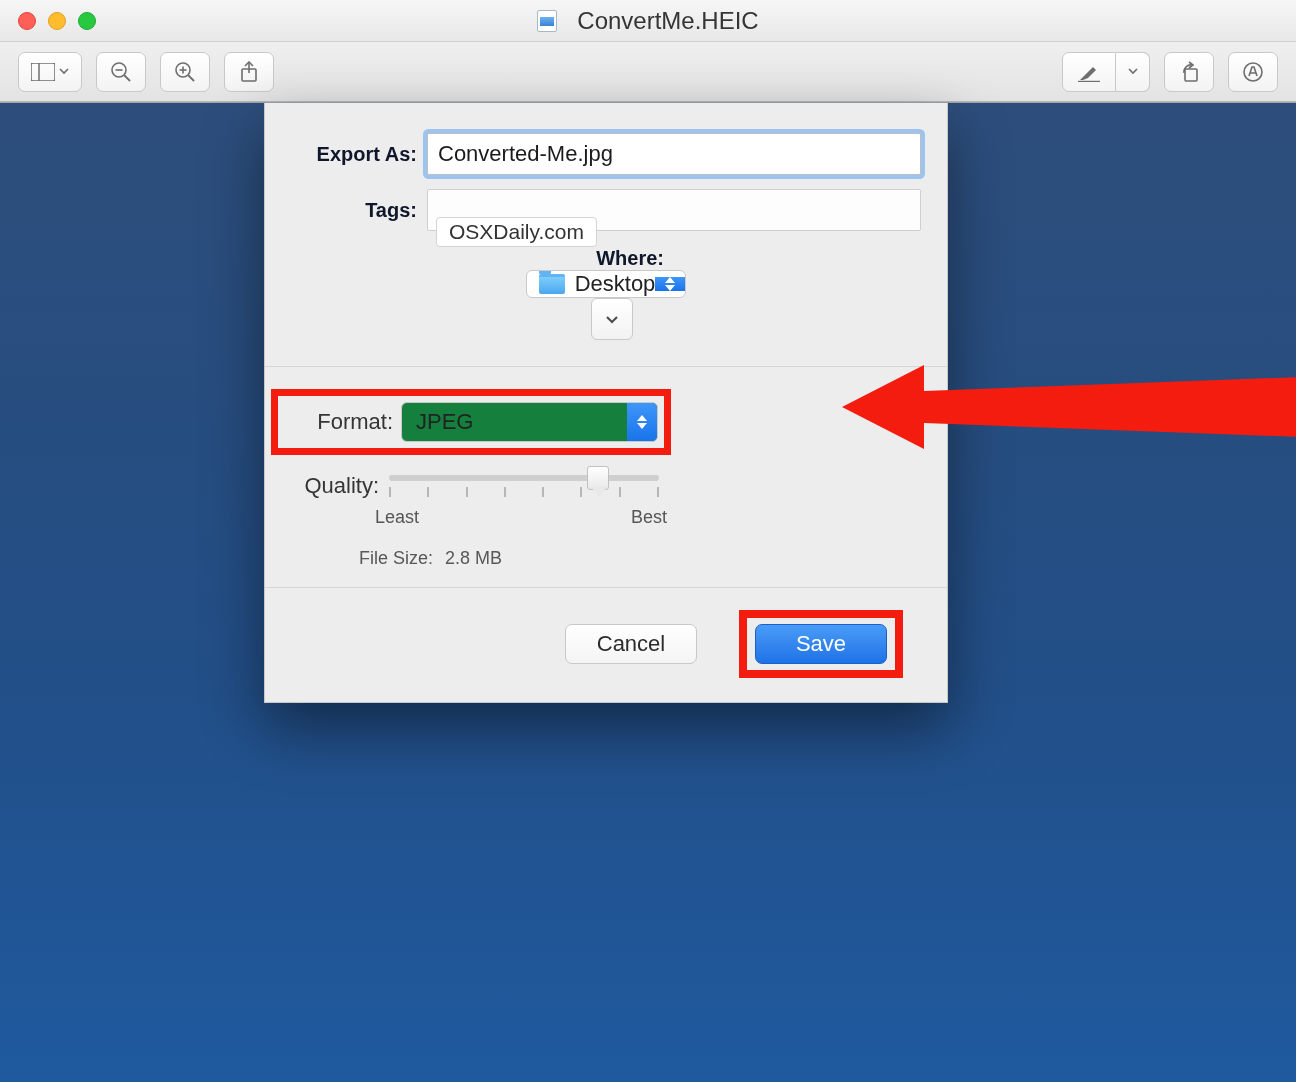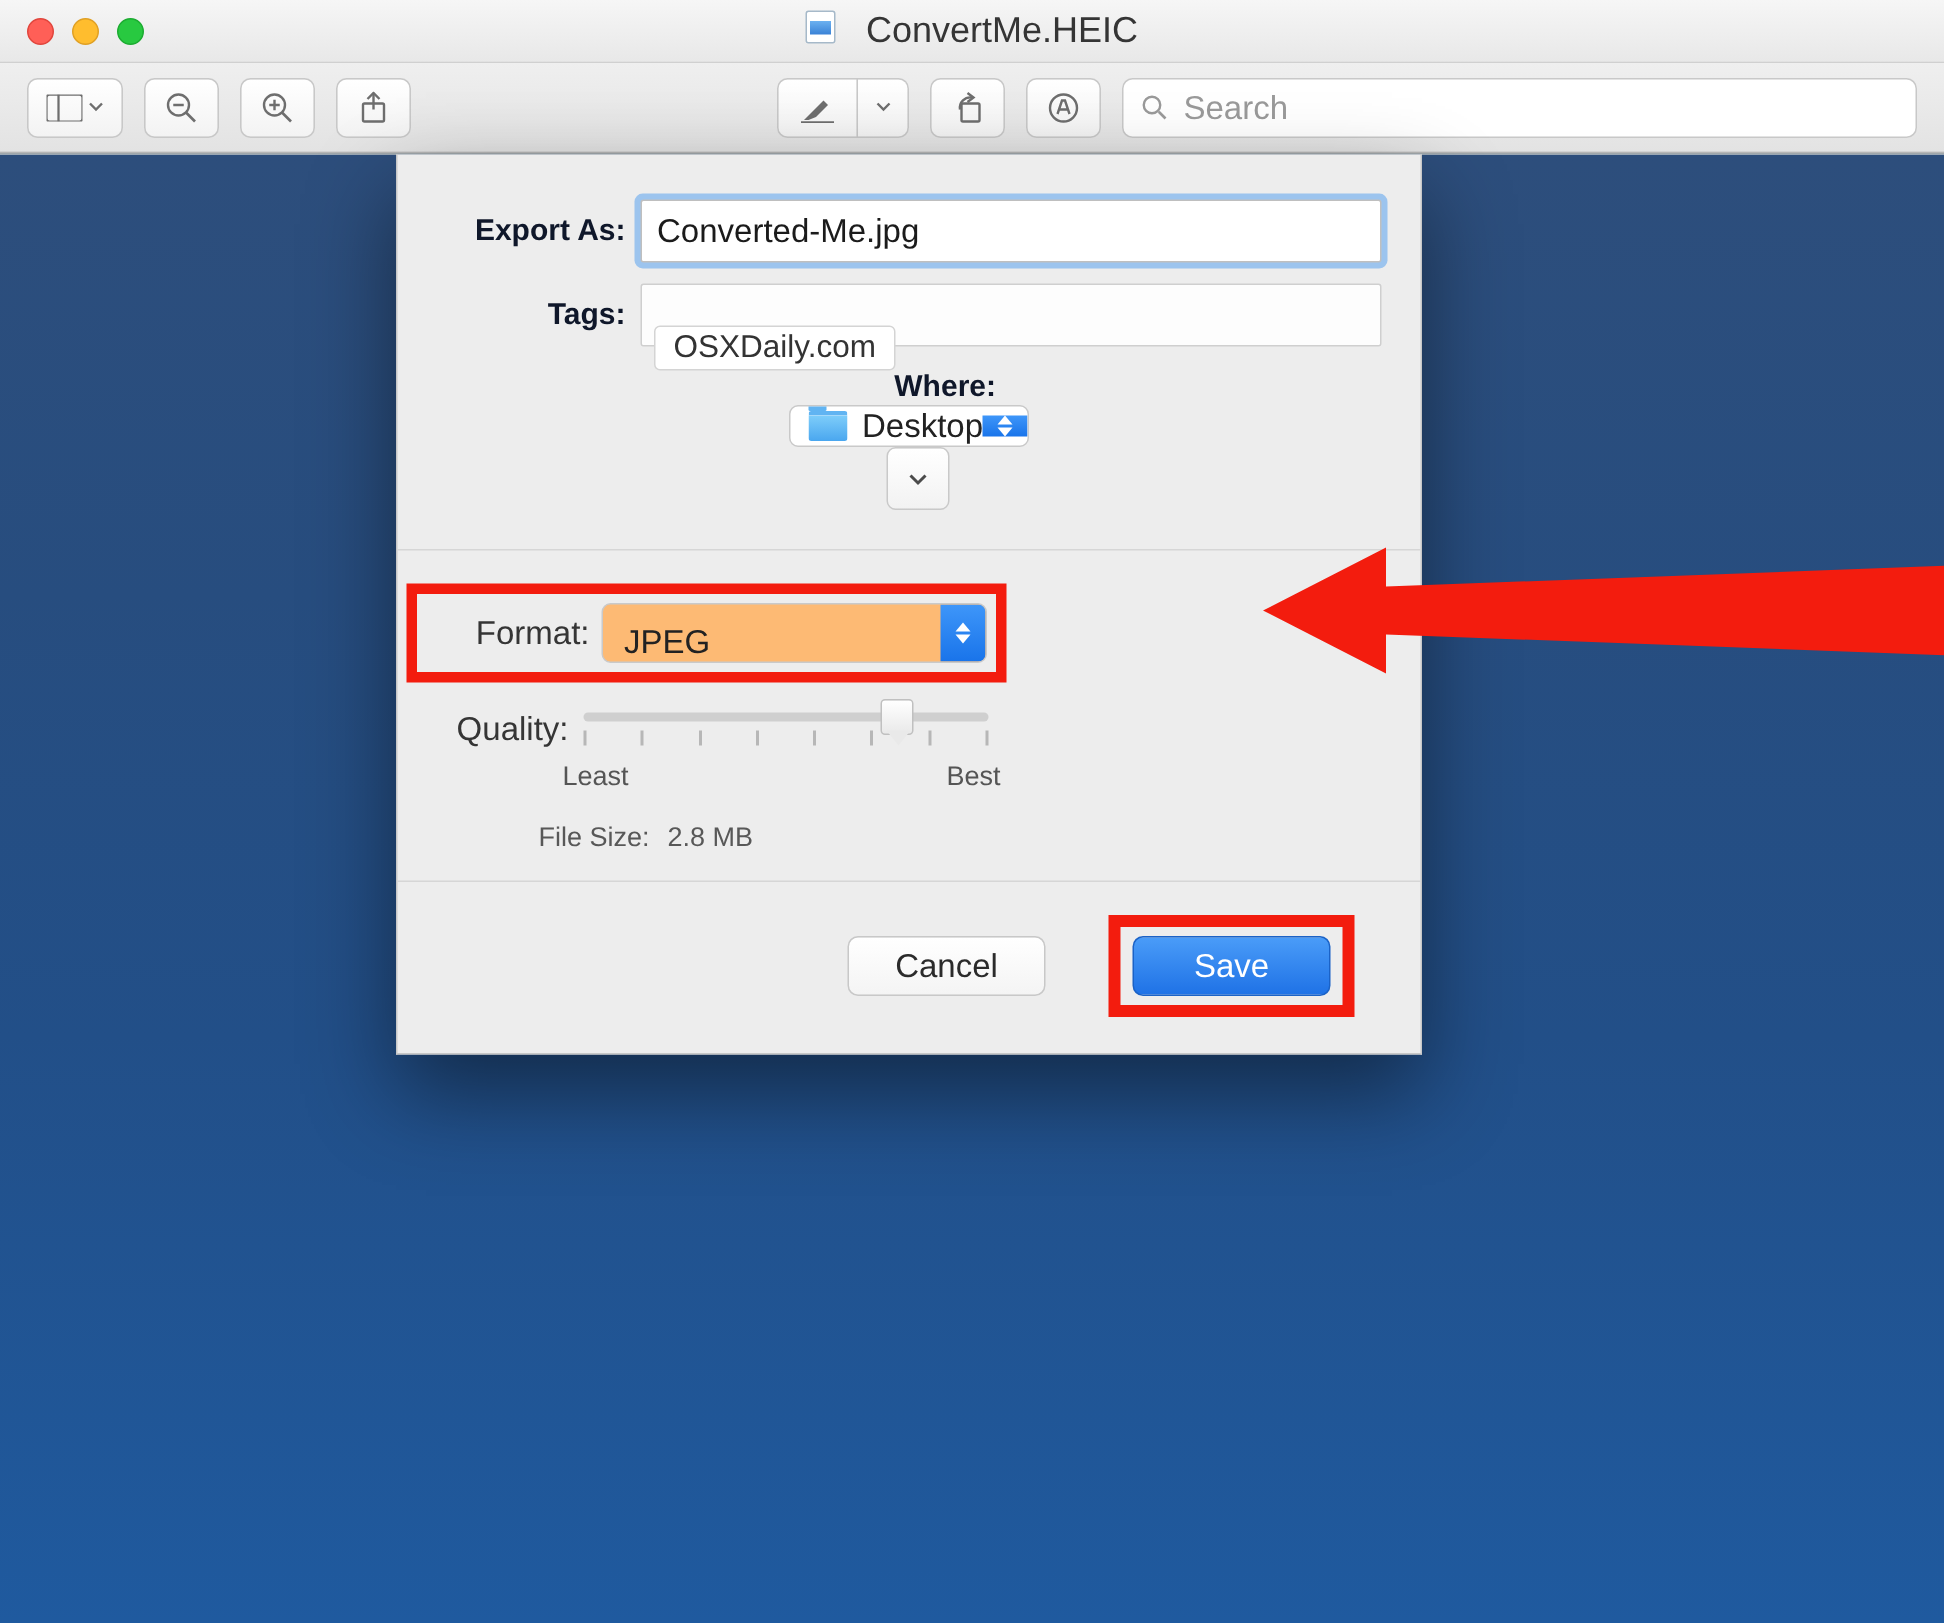--- a/index.html
+++ b/index.html
@@ -27,21 +27,21 @@
   }
   .tl {
     width: 18px; height: 18px; border-radius: 50%;
   }
   .tl.red { background:#ff5f57; border:1px solid #e1463d;}
   .tl.yellow { background:#ffbd2e; border:1px solid #e0a024;}
   .tl.green { background:#28c940; border:1px solid #1cac31;}
   .title-center {
     position:absolute; left:0; right:0;
     text-align:center;
-    display:flex; justify-content:center;
+    display:flex; align-items:center; justify-content:center;
     gap:20px;
     pointer-events:none;
   }
   .title-center .fname {
     font-size: 24px;
     color:#353535;
   }
   .file-icon {
     width:20px; height:22px;
     background:#fff; border:1px solid #a6b9c9;
@@ -226,22 +226,22 @@
   .format-lbl {
     width:112px; text-align:right; padding-right:8px;
     font-size:22px; color:#353535;
   }
   .format-popup{
     flex:1; height:40px;
     display:flex;
     border:1px solid #c9c9c9;
     border-radius:6px;
     overflow:hidden;
-    background:#fdba74;
-    align-items:flex-end;
+    background:#15803d;
+    align-items:center;
   }
   .format-popup .ptxt{ flex:1; padding-left:14px; font-size:22px; color:#222;}
   .format-popup .popup-arrows{ width:30px;}
 
   
   .quality-row{ display:flex; align-items:flex-start; margin-top:16px;}
   .quality-lbl{ width:114px; text-align:right; padding-right:10px; font-size:22px; color:#353535; padding-top:2px;}
   .slider-zone{ flex:1; position:relative; padding-top:4px;}
   .slider-track{
     width: 270px;
@@ -386,27 +386,20 @@
       </svg>
   </div>
 
   <div class="tbtn narrow">
     <svg width="22" height="22" viewBox="0 0 22 22">
         <circle cx="11" cy="11" r="9" fill="none" stroke="#6e6e6e" stroke-width="1.6"></circle>
         <path d="M7 15 L10 6 L12 6 L15 15 M8.5 12 L13.5 12" fill="none" stroke="#6e6e6e" stroke-width="1.6"></path>
       </svg>
   </div>
 
-  <div class="searchbox">
-    <svg width="18" height="18" viewBox="0 0 18 18">
-        <circle cx="7" cy="7" r="5.5" fill="none" stroke="#9a9a9a" stroke-width="1.6"></circle>
-        <line x1="11.5" y1="11.5" x2="16" y2="16" stroke="#9a9a9a" stroke-width="1.8"></line>
-      </svg>
-    <span>Search</span>
-  </div>
 </div>
 
 <div class="canvas">
 
   <div class="sheet">
 
     <div class="sheet-section top">
       <div class="row">
         <div class="lbl">Export As:</div>
         <input class="export-input" type="text" value="Converted-Me.jpg" style="">

